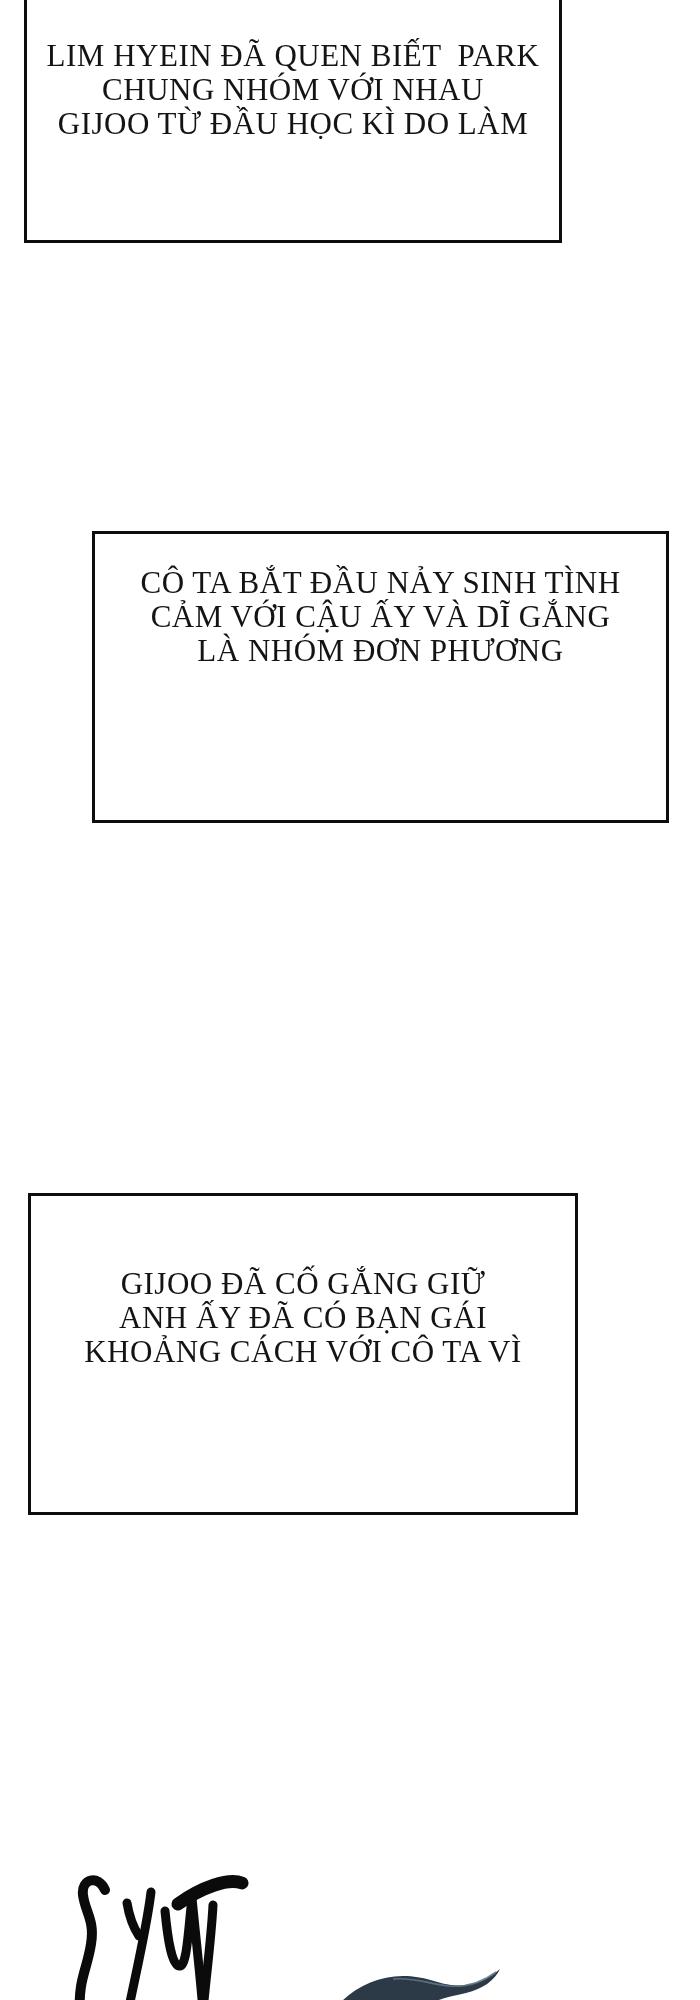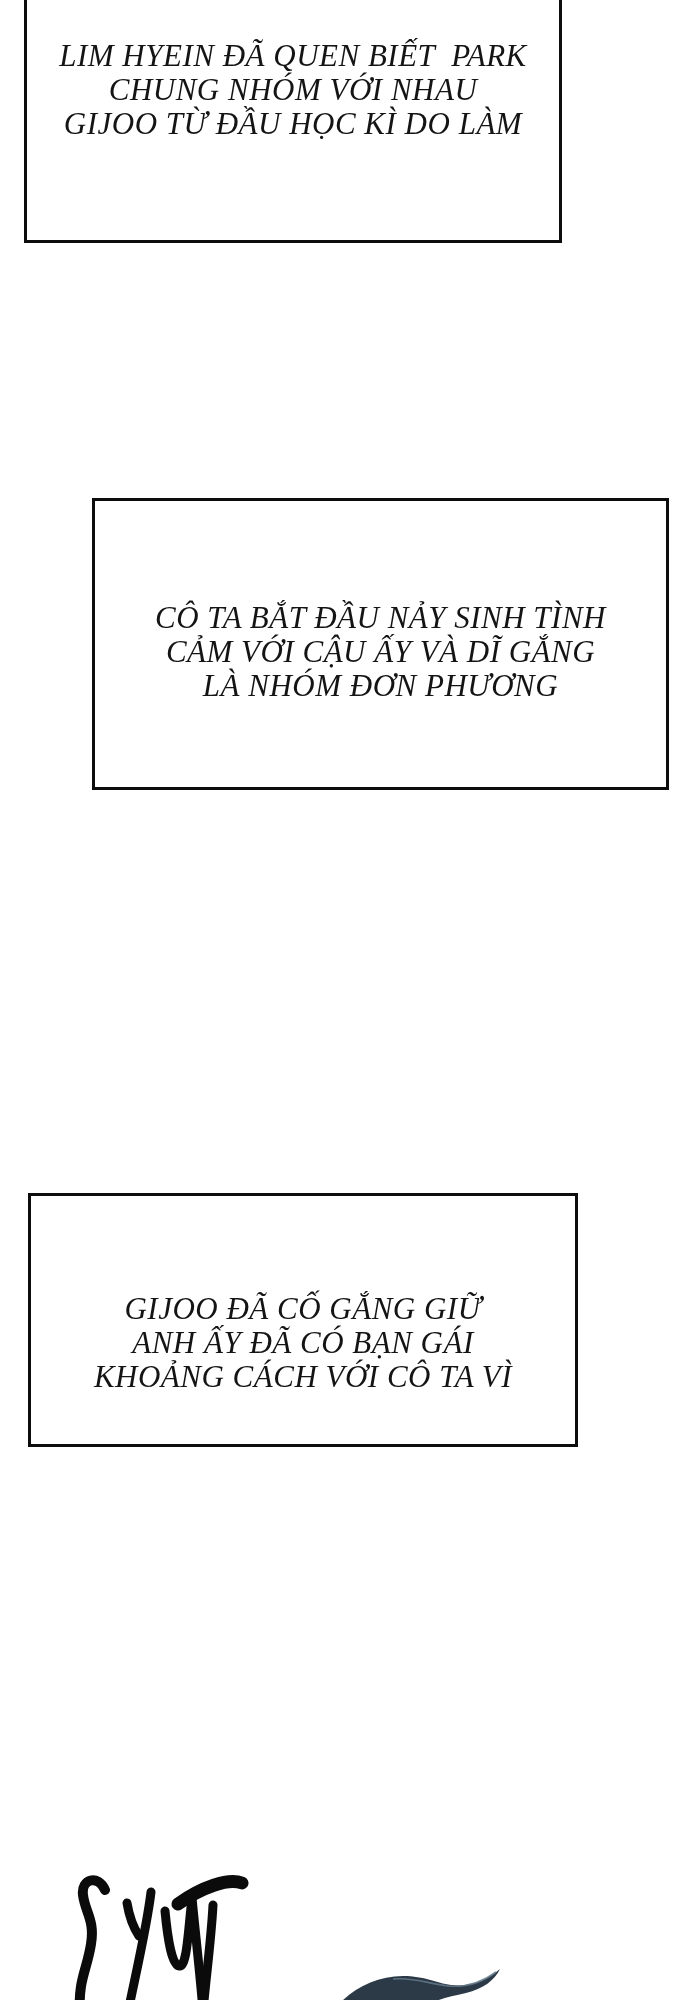--- a/index.html
+++ b/index.html
@@ -7,21 +7,20 @@
     padding: 0;
     background: #ffffff;
   }
   .page {
     position: relative;
     width: 700px;
     height: 2000px;
     background: #ffffff;
     overflow: hidden;
     font-family: "Liberation Serif", "DejaVu Serif", serif;
-    font-style: italic;
   }
   .panel {
     position: absolute;
     box-sizing: border-box;
     border: 3px solid #0d0d0d;
     background: #ffffff;
     display: flex;
     flex-direction: column;
     align-items: center;
     padding-left: 6px;
@@ -30,22 +29,22 @@
   .cap-line {
     font-size: 31px;
     line-height: 34px;
     letter-spacing: 0.5px;
     color: #141414;
     white-space: pre;
     text-align: center;
     font-weight: 400;
   }
   #panel-1 { left: 24px;  top: -6px;   width: 538px; height: 249px; padding-top: 42px; }
-  #panel-2 { left: 92px;  top: 498px;  width: 577px; height: 292px; padding-top: 100px; }
-  #panel-3 { left: 28px;  top: 1193px; width: 550px; height: 254px; padding-top: 96px; }
+  #panel-2 { left: 92px;  top: 531px;  width: 577px; height: 292px; padding-top: 32px; }
+  #panel-3 { left: 28px;  top: 1193px; width: 550px; height: 322px; padding-top: 71px; }
 
   .sfx-wrap {
     position: absolute;
     left: 72px;
     top: 1870px;
     width: 180px;
     height: 130px;
   }
   .hair-wrap {
     position: absolute;

